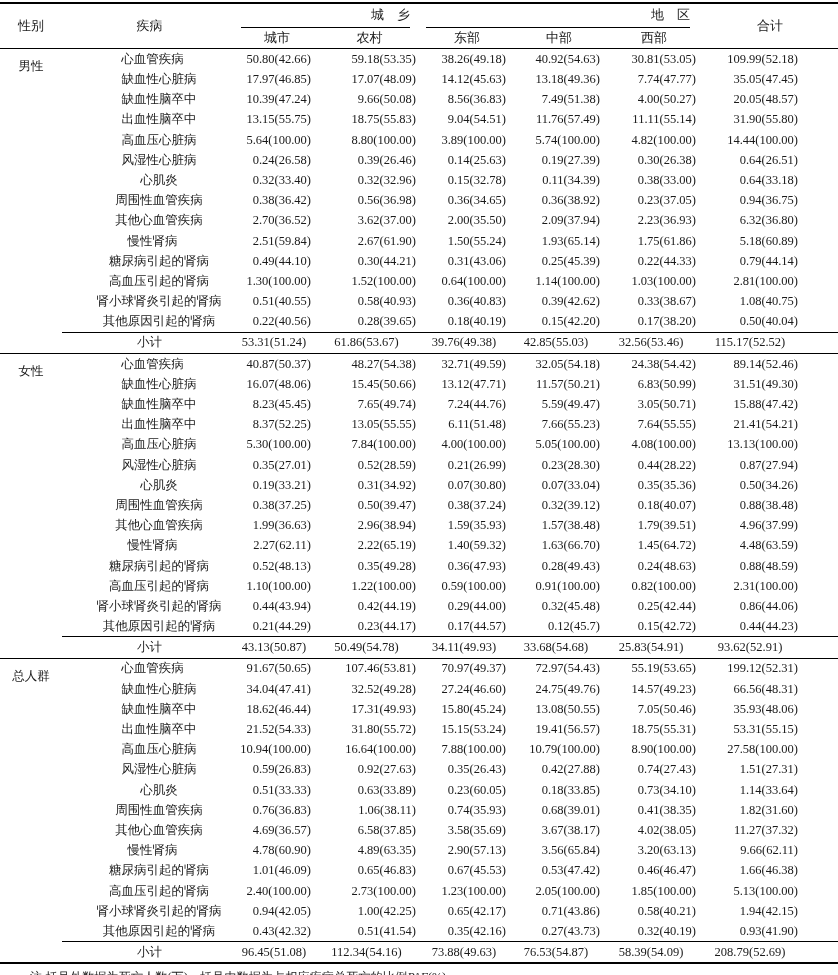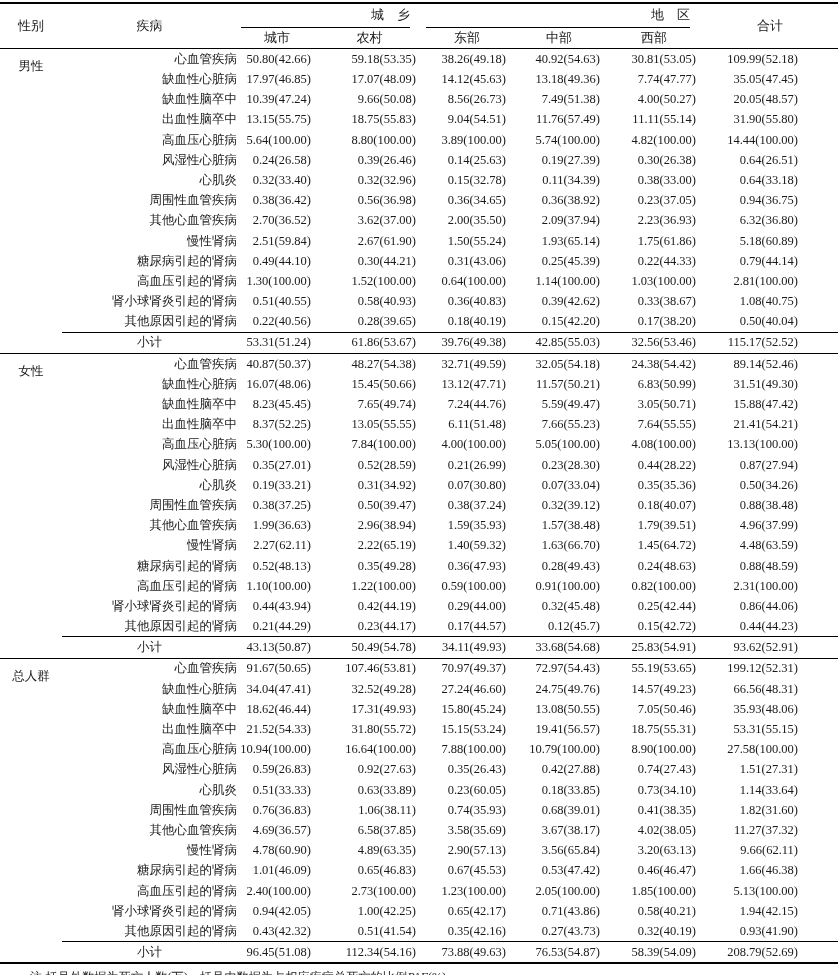--- a/index.html
+++ b/index.html
@@ -19,28 +19,28 @@
     height: 20px; padding: 0; vertical-align: middle;
   }
   thead { border-bottom: 1.5px solid #000; }
   th.group { vertical-align: middle; padding: 0; }
   .group-line {
     display: block; border-bottom: 1.2px solid #000;
     margin: 0 12px 0 4px; padding: 2px 0 3px 0; text-align: right;
   }
   tbody td { height: 20.2px; padding: 0; line-height: 1; vertical-align: middle; }
   td.gender-cell { text-align: center; vertical-align: top; padding-top: 11px; }
-  td.disease-cell { text-align: right; }
+  td.disease-cell { text-align: center; }
   td.disease-cell.lvl1 { padding-left: 6px; }
   td.disease-cell.lvl2 { padding-left: 19px; }
   td.disease-cell.lvl3 { text-align: center; padding-left: 0; margin-top: 8px; }
   td.num-cell { text-align: right; font-size: 12.5px; }
   td.num-cell.c0, td.num-cell.c1, td.num-cell.c2, td.num-cell.c3, td.num-cell.c4 { padding-right: 6px; }
   td.num-cell.c5 { padding-right: 40px; }
-  tr.subtotal > td { border-top: 1px solid #000; }
+  tr.subtotal > td { border-top: 1px solid #000; text-align: center; }
   tr.section-start > td { border-top: 1.5px solid #000; }
   tbody tr:last-child > td { border-bottom: 2px solid #000; }
   tbody tr:last-child { border-bottom: 2px solid #000; }
   .note {
     font-size: 12.2px; padding: 5px 0 0 30px; color: #1a1a1a;
     font-family: "Liberation Serif", "DejaVu Serif", serif;
   }
   .note .paf { font-style: italic; }
 </style>
 </head>
@@ -95,21 +95,21 @@
           <td class="num-cell c1">17.07(48.09)</td>
           <td class="num-cell c2">14.12(45.63)</td>
           <td class="num-cell c3">13.18(49.36)</td>
           <td class="num-cell c4">7.74(47.77)</td>
           <td class="num-cell c5">35.05(47.45)</td>
         </tr>
         <tr>
           <td class="disease-cell lvl2">缺血性脑卒中</td>
           <td class="num-cell c0">10.39(47.24)</td>
           <td class="num-cell c1">9.66(50.08)</td>
-          <td class="num-cell c2">8.56(26.73)</td>
+          <td class="num-cell c2">8.56(36.83)</td>
           <td class="num-cell c3">7.49(51.38)</td>
           <td class="num-cell c4">4.00(50.27)</td>
           <td class="num-cell c5">20.05(48.57)</td>
         </tr>
         <tr>
           <td class="disease-cell lvl2">出血性脑卒中</td>
           <td class="num-cell c0">13.15(55.75)</td>
           <td class="num-cell c1">18.75(55.83)</td>
           <td class="num-cell c2">9.04(54.51)</td>
           <td class="num-cell c3">11.76(57.49)</td>

